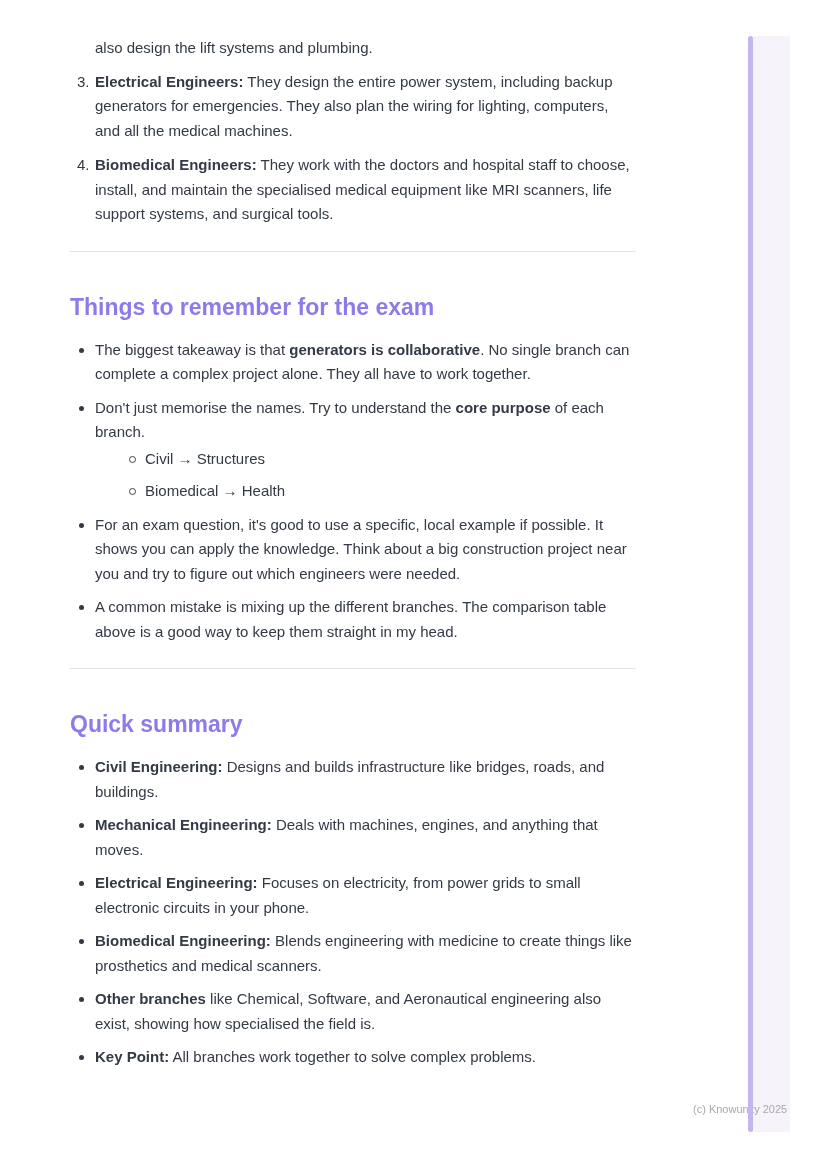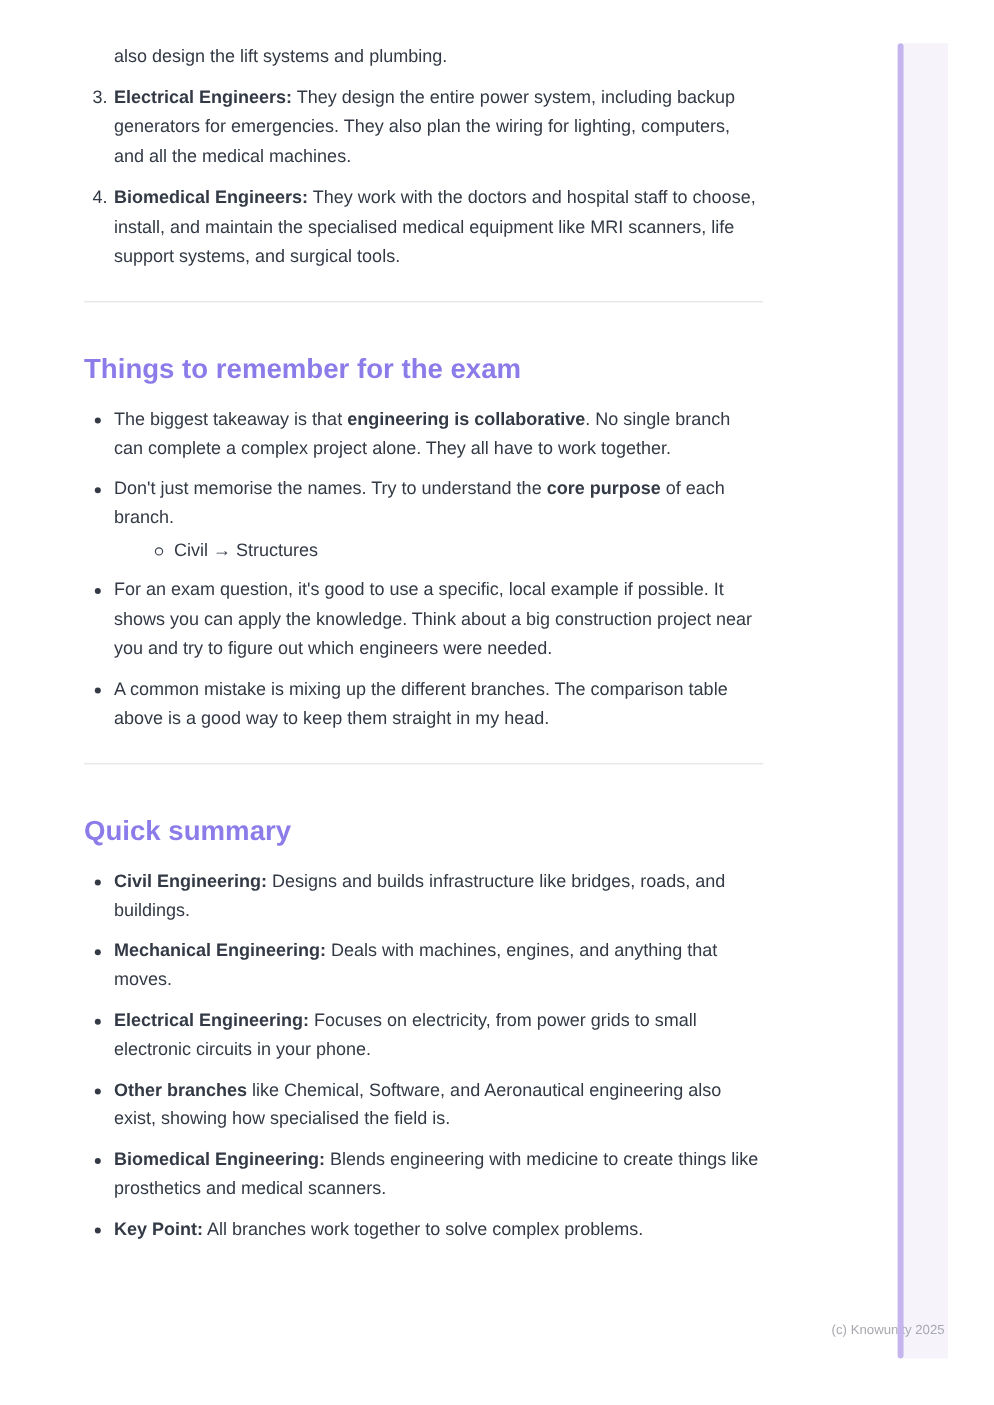--- a/index.html
+++ b/index.html
@@ -91,39 +91,40 @@
     <ol class="numlist">
         <li><span class="num">3.</span><span class="b">Electrical Engineers:</span><span> They design the entire power system, including backup generators for emergencies. They also plan the wiring for lighting, computers, and all the medical machines.</span></li>
         <li><span class="num">4.</span><span class="b">Biomedical Engineers:</span><span> They work with the doctors and hospital staff to choose, install, and maintain the specialised medical equipment like MRI scanners, life support systems, and surgical tools.</span></li>
       </ol>
 
     <hr class="divider">
 
     <section>
       <h2 class="heading">Things to remember for the exam</h2>
       <ul class="bullets">
-          <li><span>The biggest takeaway is that </span><span class="b">engineering is collaborative</span><span>. No single branch can complete a complex project alone. They all have to work together.</span></li>
+          <li><span>The biggest takeaway is that </span><span class="b">generators is collaborative</span><span>. No single branch can complete a complex project alone. They all have to work together.</span></li>
           <li><span>Don't just memorise the names. Try to understand the </span><span class="b">core purpose</span><span> of each branch.</span><ul class="subs">
               <li>Civil → Structures</li>
+              <li>Biomedical → Health</li>
             </ul></li>
           <li><span>For an exam question, it's good to use a specific, local example if possible. It shows you can apply the knowledge. Think about a big construction project near you and try to figure out which engineers were needed.</span></li>
           <li><span>A common mistake is mixing up the different branches. The comparison table above is a good way to keep them straight in my head.</span></li>
         </ul>
     </section>
 
     <hr class="divider">
 
     <section>
       <h2 class="heading">Quick summary</h2>
       <ul class="bullets">
           <li><span class="b">Civil Engineering:</span><span> Designs and builds infrastructure like bridges, roads, and buildings.</span></li>
           <li><span class="b">Mechanical Engineering:</span><span> Deals with machines, engines, and anything that moves.</span></li>
           <li><span class="b">Electrical Engineering:</span><span> Focuses on electricity, from power grids to small electronic circuits in your phone.</span></li>
+          <li><span class="b">Biomedical Engineering:</span><span> Blends engineering with medicine to create things like prosthetics and medical scanners.</span></li>
           <li><span class="b">Other branches</span><span> like Chemical, Software, and Aeronautical engineering also exist, showing how specialised the field is.</span></li>
-          <li><span class="b">Biomedical Engineering:</span><span> Blends engineering with medicine to create things like prosthetics and medical scanners.</span></li>
           <li><span class="b">Key Point:</span><span> All branches work together to solve complex problems.</span></li>
         </ul>
     </section>
 
   </article>
 
   <div class="scroll-track" style="background: rgb(246, 244, 250);"></div>
   <div class="scroll-thumb" style="background: rgb(197, 181, 238);"></div>
   <div class="watermark">(c) Knowunity 2025</div>
 </main>

